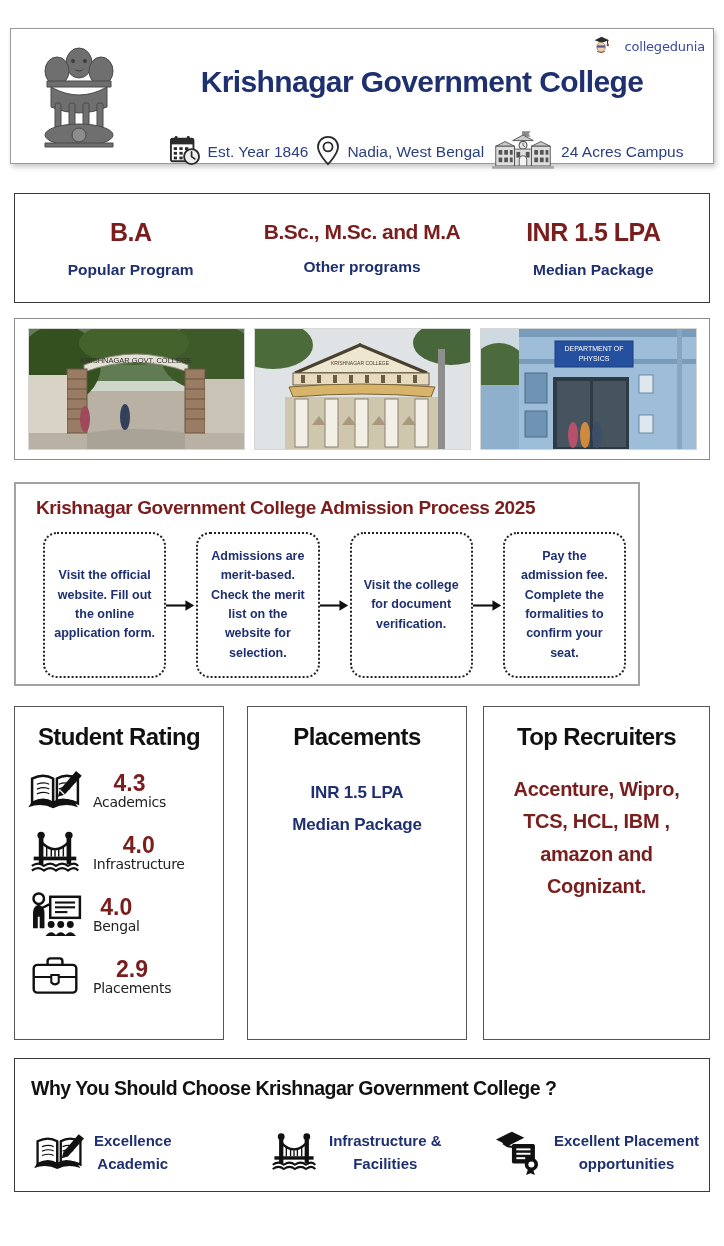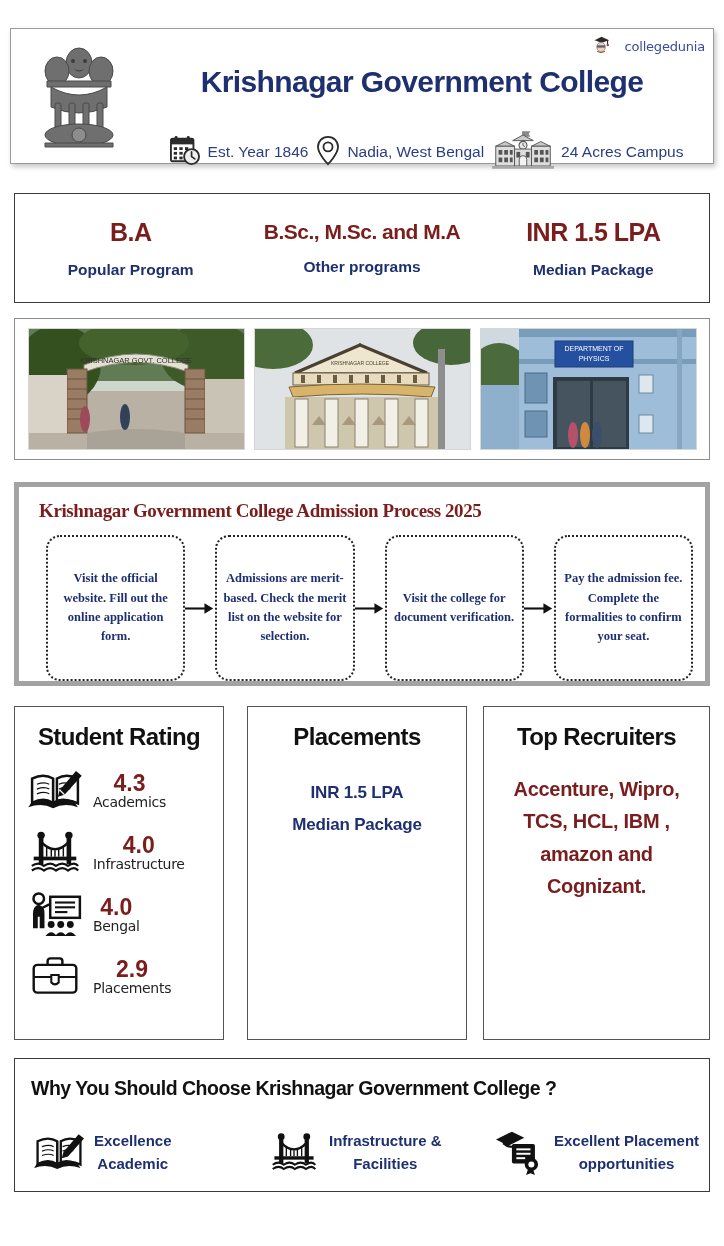--- a/index.html
+++ b/index.html
@@ -71,23 +71,22 @@
   .photos{
     left:14px;top:318px;width:696px;height:142px;
     border:1px solid #8c8c8c;
   }
   .photo-row{position:absolute;inset:0;display:flex;align-items:center;justify-content:space-around;padding:0 8px;box-sizing:border-box;}
   .photo{width:215px;height:120px;border:1px solid #d6d6d6;overflow:hidden;position:relative;}
   .photo svg{display:block;width:100%;height:100%;}
 
   
   .admission{
-    left:14px;top:482px;width:696px;height:204px;
-    border:5px solid #a3a3a3;
-    font-family:Liberation Serif, serif;
+    left:14px;top:482px;width:626px;height:204px;
+    border:2px solid #a3a3a3;
   }
   .adm-title{
     position:absolute;left:20px;top:13px;
     font-size:19px;font-weight:bold;color:#7a1d1d;letter-spacing:-.4px;
   }
   .adm-steps{
     position:absolute;left:27px;top:48px;right:12px;height:146px;
     display:flex;align-items:center;
   }
   .adm-box{

